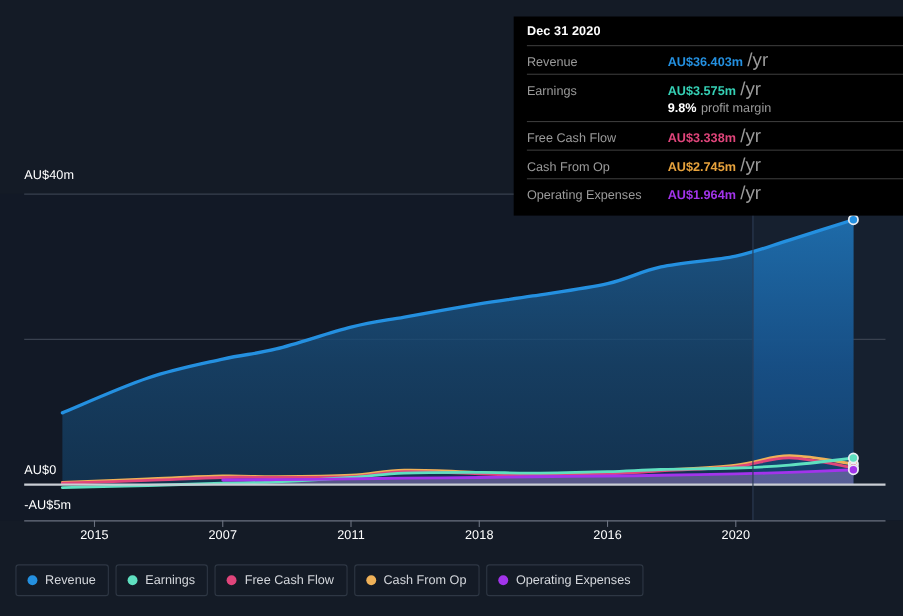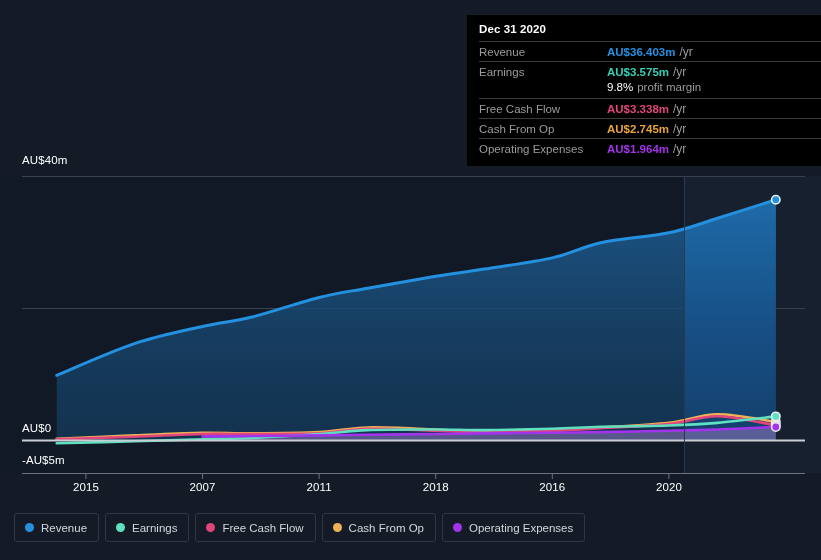--- a/index.html
+++ b/index.html
@@ -69,22 +69,22 @@
     color: #9b9b9b;
     flex: none;
     font-size: 11.5px;
   }
   .tt-value {
     font-weight: bold;
     font-size: 11.5px;
     margin-right: 4px;
     text-align: center;
   }
-  .tt-unit { color: #9b9b9b; font-size: 12px; }
-  .tt-sub-val { font-weight: normal; color: #ffffff; font-size: 11.5px; margin-right: 4px; }
+  .tt-unit { color: #9b9b9b; font-size: 17px; }
+  .tt-sub-val { font-weight: bold; color: #ffffff; font-size: 11.5px; margin-right: 4px; }
   .tt-sub-text { color: #9b9b9b; font-size: 11.5px; text-align: right; }
 
   
   #legend {
     position: absolute;
     left: 14px; top: 513px;
     display: flex;
     gap: 6px;
     z-index: 20;
   }

